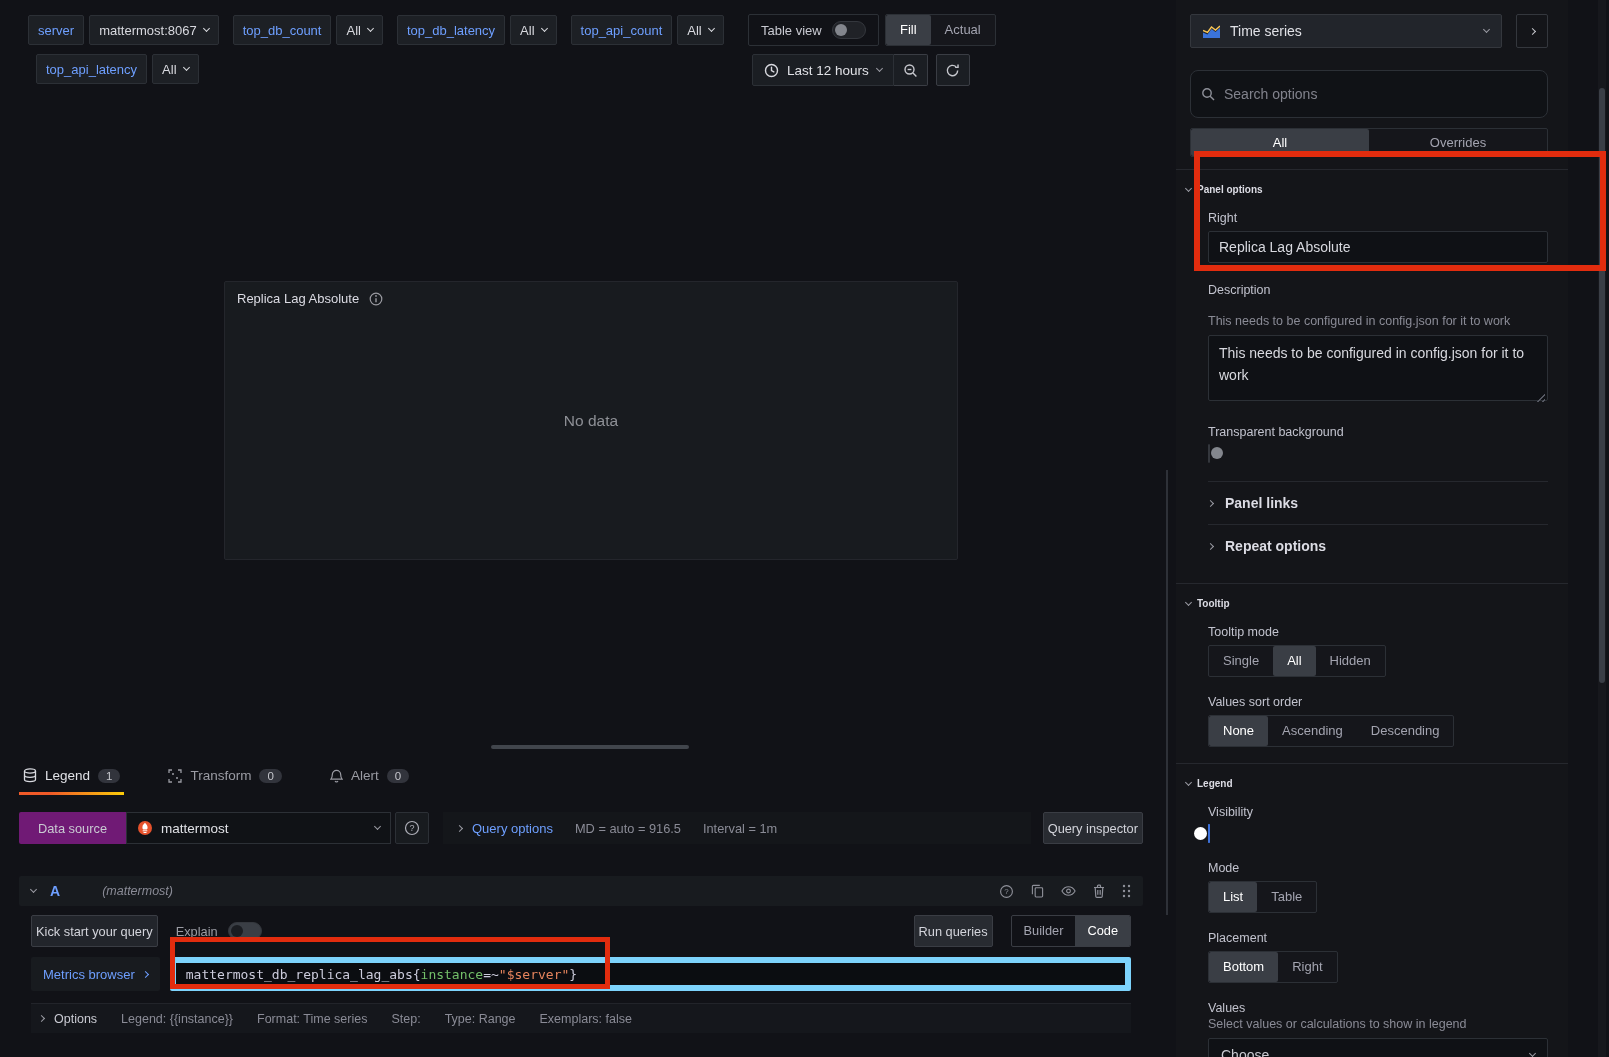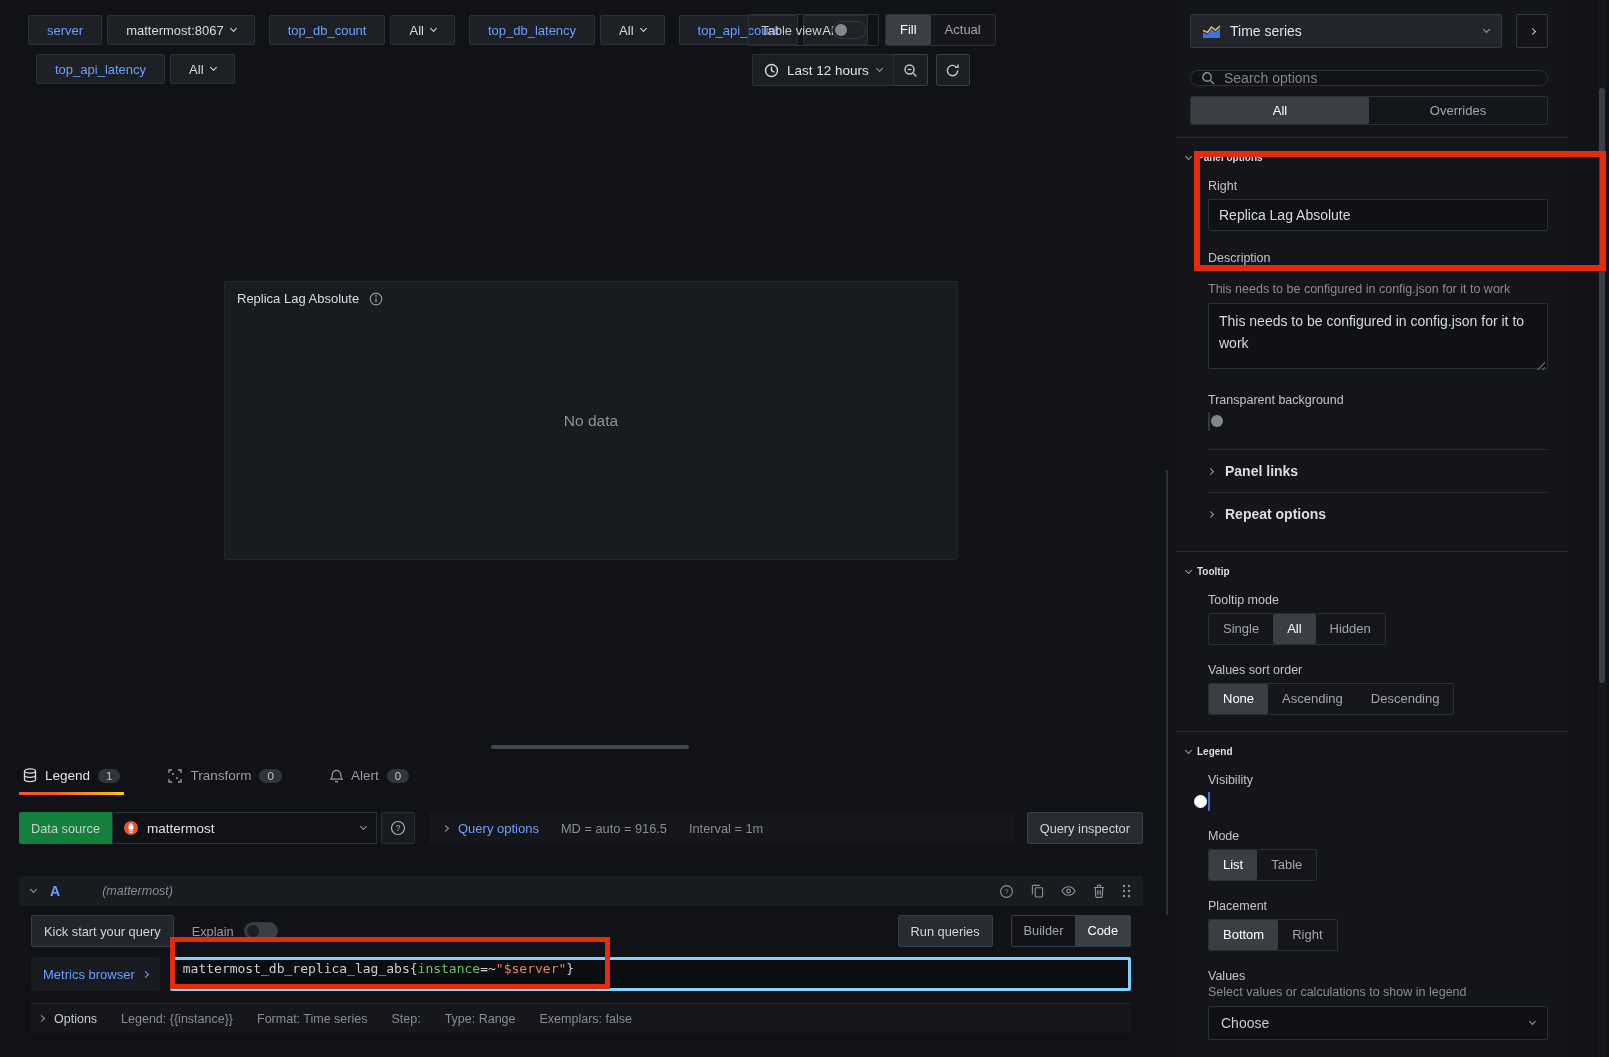--- a/index.html
+++ b/index.html
@@ -7,28 +7,28 @@
     font-family:"Liberation Sans", sans-serif; color:#ccccdc; }
   .abs { position:absolute; }
 
   
   .chev { display:inline-block; width:7px; height:7px;
     border-right:1.6px solid currentColor; border-bottom:1.6px solid currentColor; }
   .chev.down  { transform:rotate(45deg); margin-top:-3px; }
   .chev.right { transform:rotate(-45deg); }
   .chev.sm { width:5px; height:5px; }
 
-  .vbox { display:inline-flex; align-items:center; height:30px; padding:0 18px;
+  .vbox { display:inline-flex; align-items:center; height:30px; padding:0 9px;
     background:#1d2025; border:1px solid #2c3036; border-radius:2px; font-size:13px; }
   .vbox.lbl { color:#6e9fff; }
   .vbox.val { color:#d8d9df; font-weight:500; gap:7px; }
   .vpair { display:inline-flex; gap:5px; }
 
   .btn { display:inline-flex; align-items:center; justify-content:center; gap:6px;
-    height:32px; padding:0 12px; background:#282b31; border:1px solid #3a3d44;
+    height:32px; padding:0 4px; background:#282b31; border:1px solid #3a3d44;
     border-radius:2px; color:#d3d4db; font-size:12.8px; cursor:pointer; }
   .iconbtn { width:34px; padding:0; }
 
   .toggle { position:relative; width:34px; height:18px; border-radius:9px;
     background:#202227; border:1px solid #34373d; cursor:pointer; flex:none; }
   .toggle .knob { position:absolute; top:2px; left:2px; width:12px; height:12px;
     border-radius:50%; background:#83868d; }
   .toggle.on { background:#3d71d9; border-color:#3d71d9; }
   .toggle.on .knob { left:auto; right:2px; background:#ffffff; width:13px; height:13px; top:1.5px; }
 
@@ -76,21 +76,21 @@
   
   #tabs { left:19px; top:766px; display:flex; gap:40px; }
   .tab { position:relative; display:flex; align-items:center; gap:8px; padding:2px 4px 12px;
     font-size:13.5px; color:#9a9ba3; cursor:pointer; }
   .tab .cnt { background:#32343c; border-radius:9px; padding:1px 8px; font-size:11.5px; color:#c5c6cc; }
   .tab.active { color:#e0e1e6; font-weight:500; }
   .tab.active::after { content:""; position:absolute; left:0; right:0; bottom:0; height:3px;
     background:linear-gradient(90deg,#f05a28 30%,#fbca0a 99%); }
 
   #dsrow { left:19px; top:812px; width:1124px; display:flex; align-items:center; }
-  #dslabel { height:32px; display:flex; align-items:center; padding:0 12px; background:#15803d;
+  #dslabel { height:32px; display:flex; align-items:center; padding:0 19px; background:#701a75;
     border-radius:2px 0 0 2px; font-size:12.8px; color:#c9cad2; }
   #dspicker { width:265px; height:32px; display:flex; align-items:center; gap:8px; padding:0 10px;
     background:#101216; border:1px solid #2c3036; font-size:13.5px; color:#e0e1e6; }
   #dshelp { width:34px; height:32px; margin-left:4px; display:flex; align-items:center;
     justify-content:center; border:1px solid #2c3036; border-radius:2px; color:#aeafb8; background:#181b1f; }
   #qobar { flex:1; height:32px; margin-left:14px; display:flex; align-items:center; gap:22px;
     background:#14161a; padding:0 14px; font-size:12.8px; color:#8a8b96; }
   #qobar .qo { display:flex; align-items:center; gap:10px; color:#6e9fff; font-size:13px; }
   #qobar .qo .chev { color:#9a9ba3; }
 
@@ -102,38 +102,38 @@
   #qicons { margin-left:auto; display:flex; align-items:center; gap:17px; color:#8e9099; }
   #qbody { padding:9px 12px 0; }
   #qtools { display:flex; align-items:center; gap:18px; }
   #qtools .right { margin-left:auto; display:flex; align-items:center; gap:18px; }
   .seg { display:inline-flex; border:1px solid #3a3d44; border-radius:2px; overflow:hidden; }
   .seg .opt { padding:0 12px; height:30px; line-height:30px; font-size:12.8px; color:#a3a4b0; }
   .seg .opt.sel { background:#3a3e45; color:#fff; font-weight:500; }
   #exprrow { display:flex; align-items:center; gap:10px; margin-top:10px; }
   #mbrowser { display:flex; align-items:center; gap:8px; height:34px; padding:0 12px;
     background:#181b1f; border-radius:2px; color:#6e9fff; font-size:13px; }
-  #expr { flex:1; height:34px; display:flex; align-items:flex-end; padding:12px 10px;
-    background:#0b0d11; border:3px solid #7dd3fc; border-radius:2px;
+  #expr { flex:1; height:34px; display:flex; align-items:center; padding:4px 10px;
+    background:#0b0d11; border:6px solid #7dd3fc; border-radius:2px;
     font-family:"DejaVu Sans Mono", monospace; font-size:13px; color:#ccccdc; white-space:pre; }
   #expr .green { color:#73bf69; } #expr .orange { color:#e5845d; }
   #optrow { display:flex; align-items:center; gap:24px; margin-top:12px; height:30px;
     background:#15171c; border-top:1px solid #22242a; padding:0 8px; font-size:12.5px; color:#8a8b96; }
   #optrow .olabel { color:#c9cad2; display:flex; align-items:center; gap:10px; }
   #optrow .olabel .chev { color:#9a9ba3; }
 
   
   #sidebar { left:1176px; top:0; width:392px; height:1057px; background:#141519; }
   #vizrow { display:flex; align-items:center; margin:14px 20px 0 14px; gap:14px; }
   #vizpicker { flex:1; height:34px; display:flex; align-items:center; gap:10px; padding:0 12px;
     background:#22252b; border:1px solid #34373d; border-radius:2px;
     font-size:14px; font-weight:500; color:#e0e1e6; }
   #vizcollapse { width:32px; height:34px; display:flex; align-items:center; justify-content:center;
     border:1px solid #34373d; border-radius:2px; color:#c5c6cc; }
-  #searchbox { display:flex; align-items:center; gap:9px; margin:22px 20px 0 14px; height:16px;
+  #searchbox { display:flex; align-items:center; gap:9px; margin:22px 20px 0 14px; height:48px;
     padding:0 10px; background:#101216; border:1px solid #2c3036; border-radius:8px; }
   #filtertabs { margin:10px 20px 0 14px; }
 
   .section { border-top:1px solid #26282e; padding:14px 20px 16px 10px; }
   .section .content { margin-left:22px; }
   .subrow { display:flex; align-items:center; gap:12px; height:42px; font-size:14px;
     font-weight:600; color:#dcdce4; }
   .subrow .chev { color:#9a9ba3; }
   textarea.desc { width:100%; height:66px; background:#0f1115; border:1px solid #2c3036;
     border-radius:2px; color:#d8d9df; font-size:14px; line-height:1.55;

